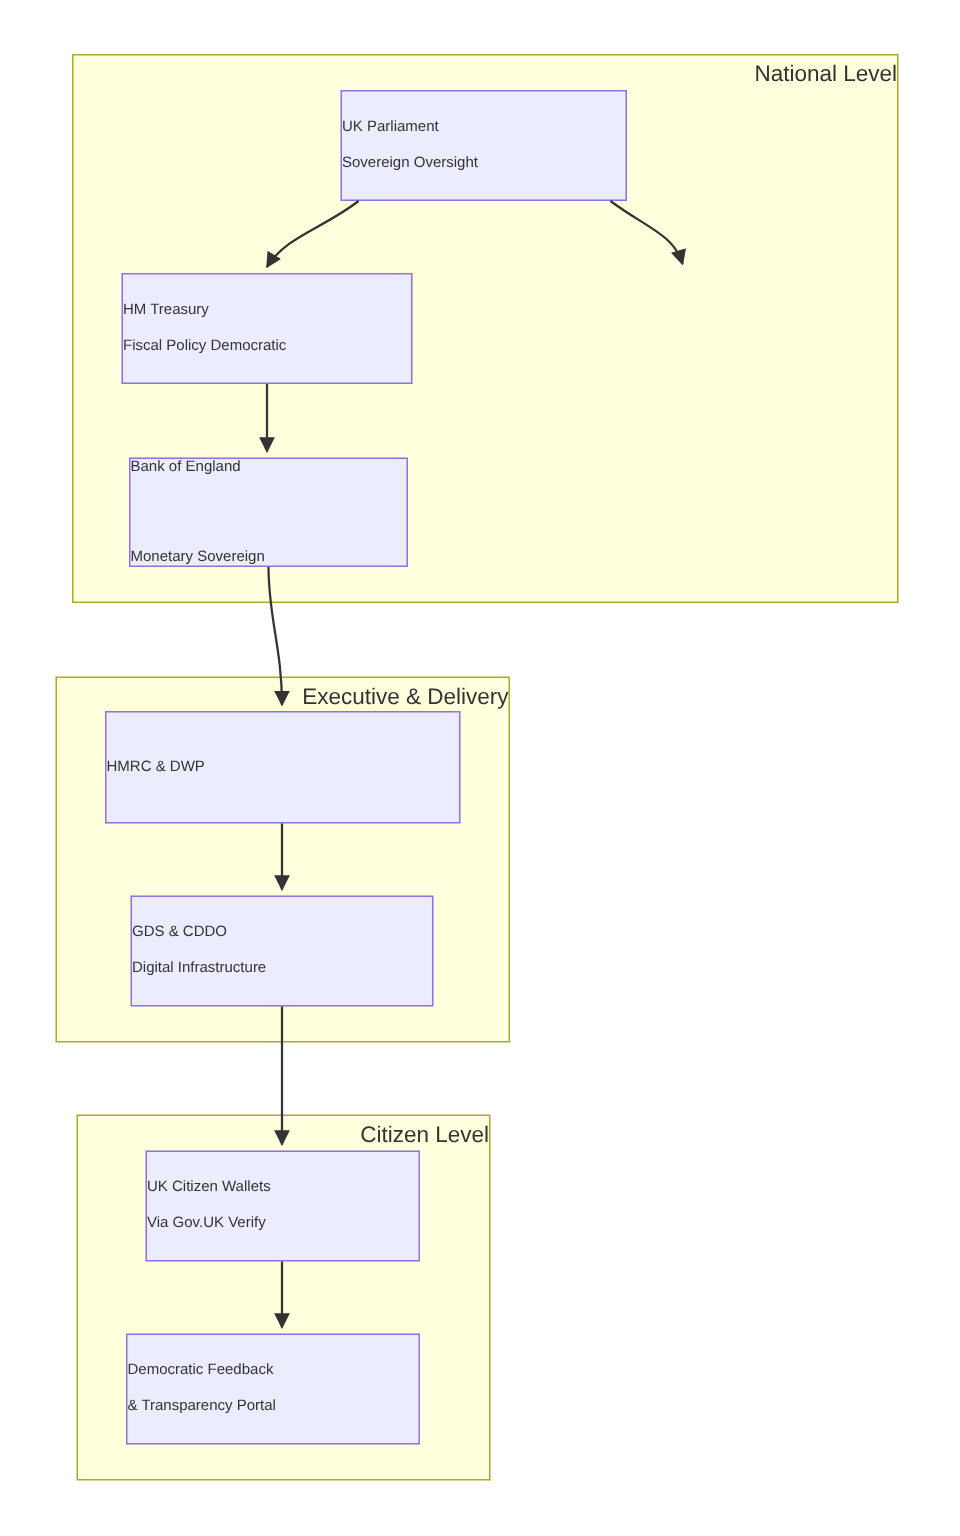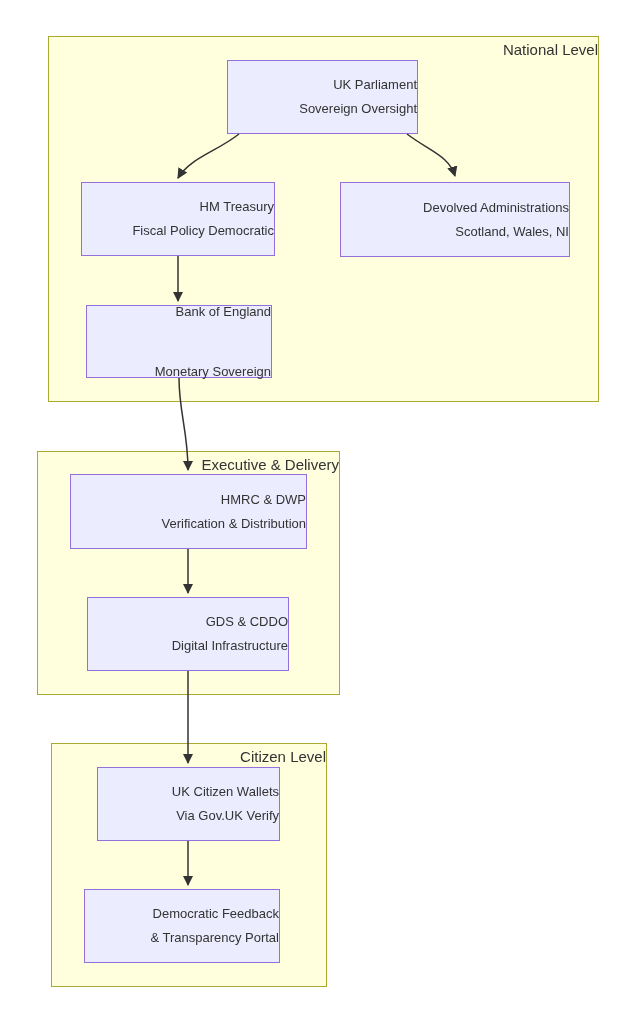--- a/index.html
+++ b/index.html
@@ -35,24 +35,24 @@
     text-align: right;
     font-size: 15px;
     color: var(--text-color);
   }
   .node {
     position: absolute;
     background: var(--node-fill);
     border: 1px solid var(--node-border);
     display: flex;
     flex-direction: column;
-    align-items: flex-end;
+    align-items: flex-start;
     justify-content: center;
     text-align: center;
-    font-size: 13px;
+    font-size: 10px;
     line-height: 24px;
     color: var(--text-color);
   }
   .node span { display: block; }
   
   #cluster-national  { left: 48px;  top: 36px;  width: 551px; height: 366px; }
   #cluster-executive { left: 37px;  top: 451px; width: 303px; height: 244px; }
   #cluster-citizen   { left: 51px;  top: 743px; width: 276px; height: 244px; }
   
   #node-parliament { left: 227px; top: 60px;  width: 191px; height: 74px; }
@@ -93,31 +93,26 @@
   </div>
 
   <div class="node" id="node-parliament">
     <span>UK Parliament</span>
     <span>Sovereign Oversight</span>
   </div>
   <div class="node" id="node-treasury">
     <span>HM Treasury</span>
     <span>Fiscal Policy Democratic</span>
   </div>
-  <div class="node" id="node-devolved">
-    <span>Devolved Administrations</span>
-    <span>Scotland, Wales, NI</span>
-  </div>
   <div class="node" id="node-boe">
     <span>Bank of England</span>
     <span>Monetary Sovereign</span>
   </div>
   <div class="node" id="node-hmrc">
     <span>HMRC &amp; DWP</span>
-    <span>Verification &amp; Distribution</span>
   </div>
   <div class="node" id="node-gds">
     <span>GDS &amp; CDDO</span>
     <span>Digital Infrastructure</span>
   </div>
   <div class="node" id="node-wallets">
     <span>UK Citizen Wallets</span>
     <span>Via Gov.UK Verify</span>
   </div>
   <div class="node" id="node-feedback">

